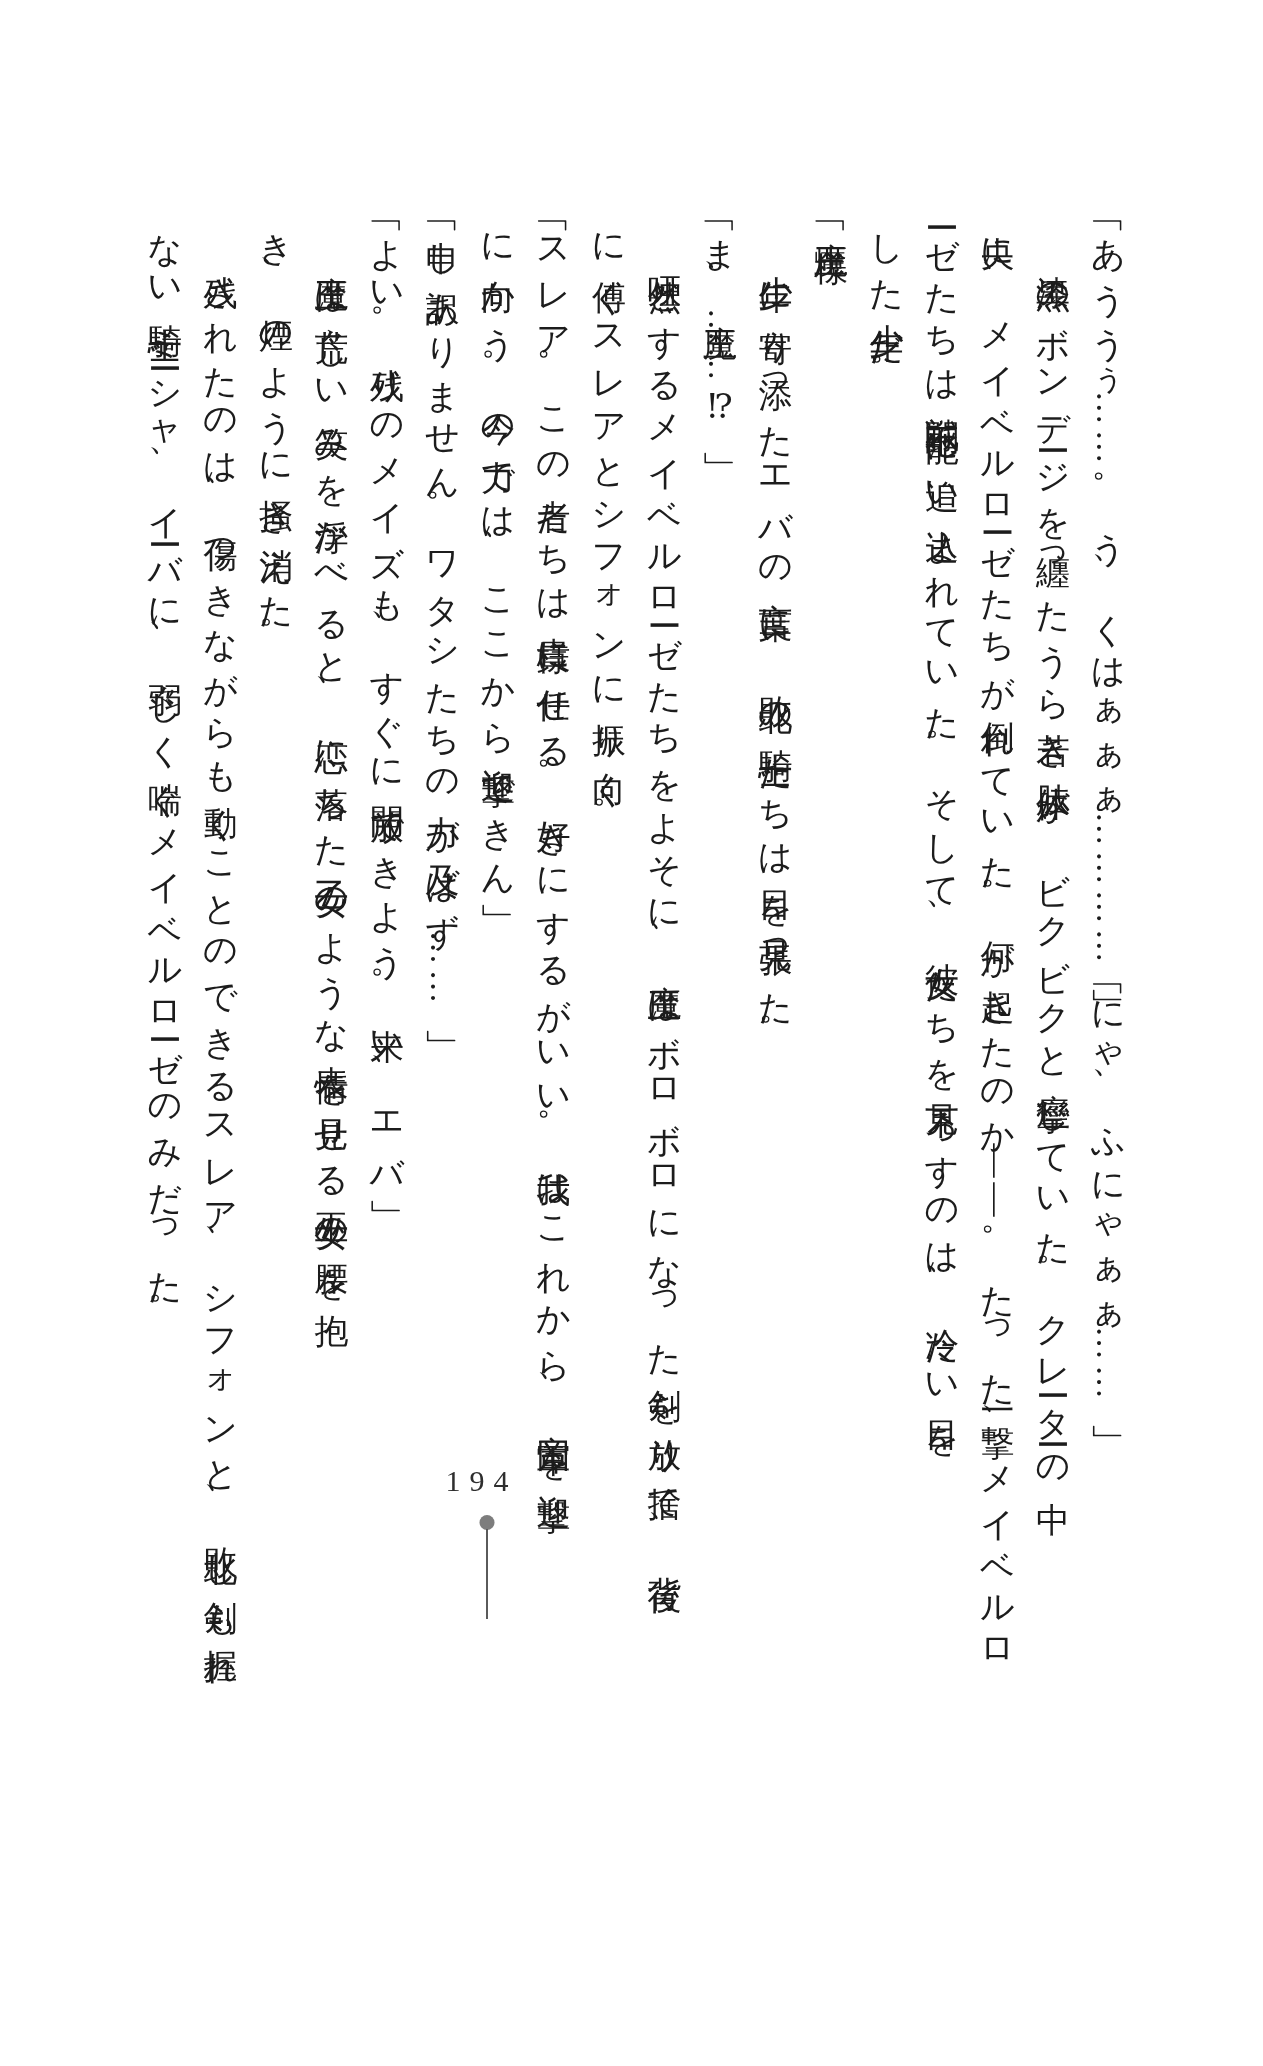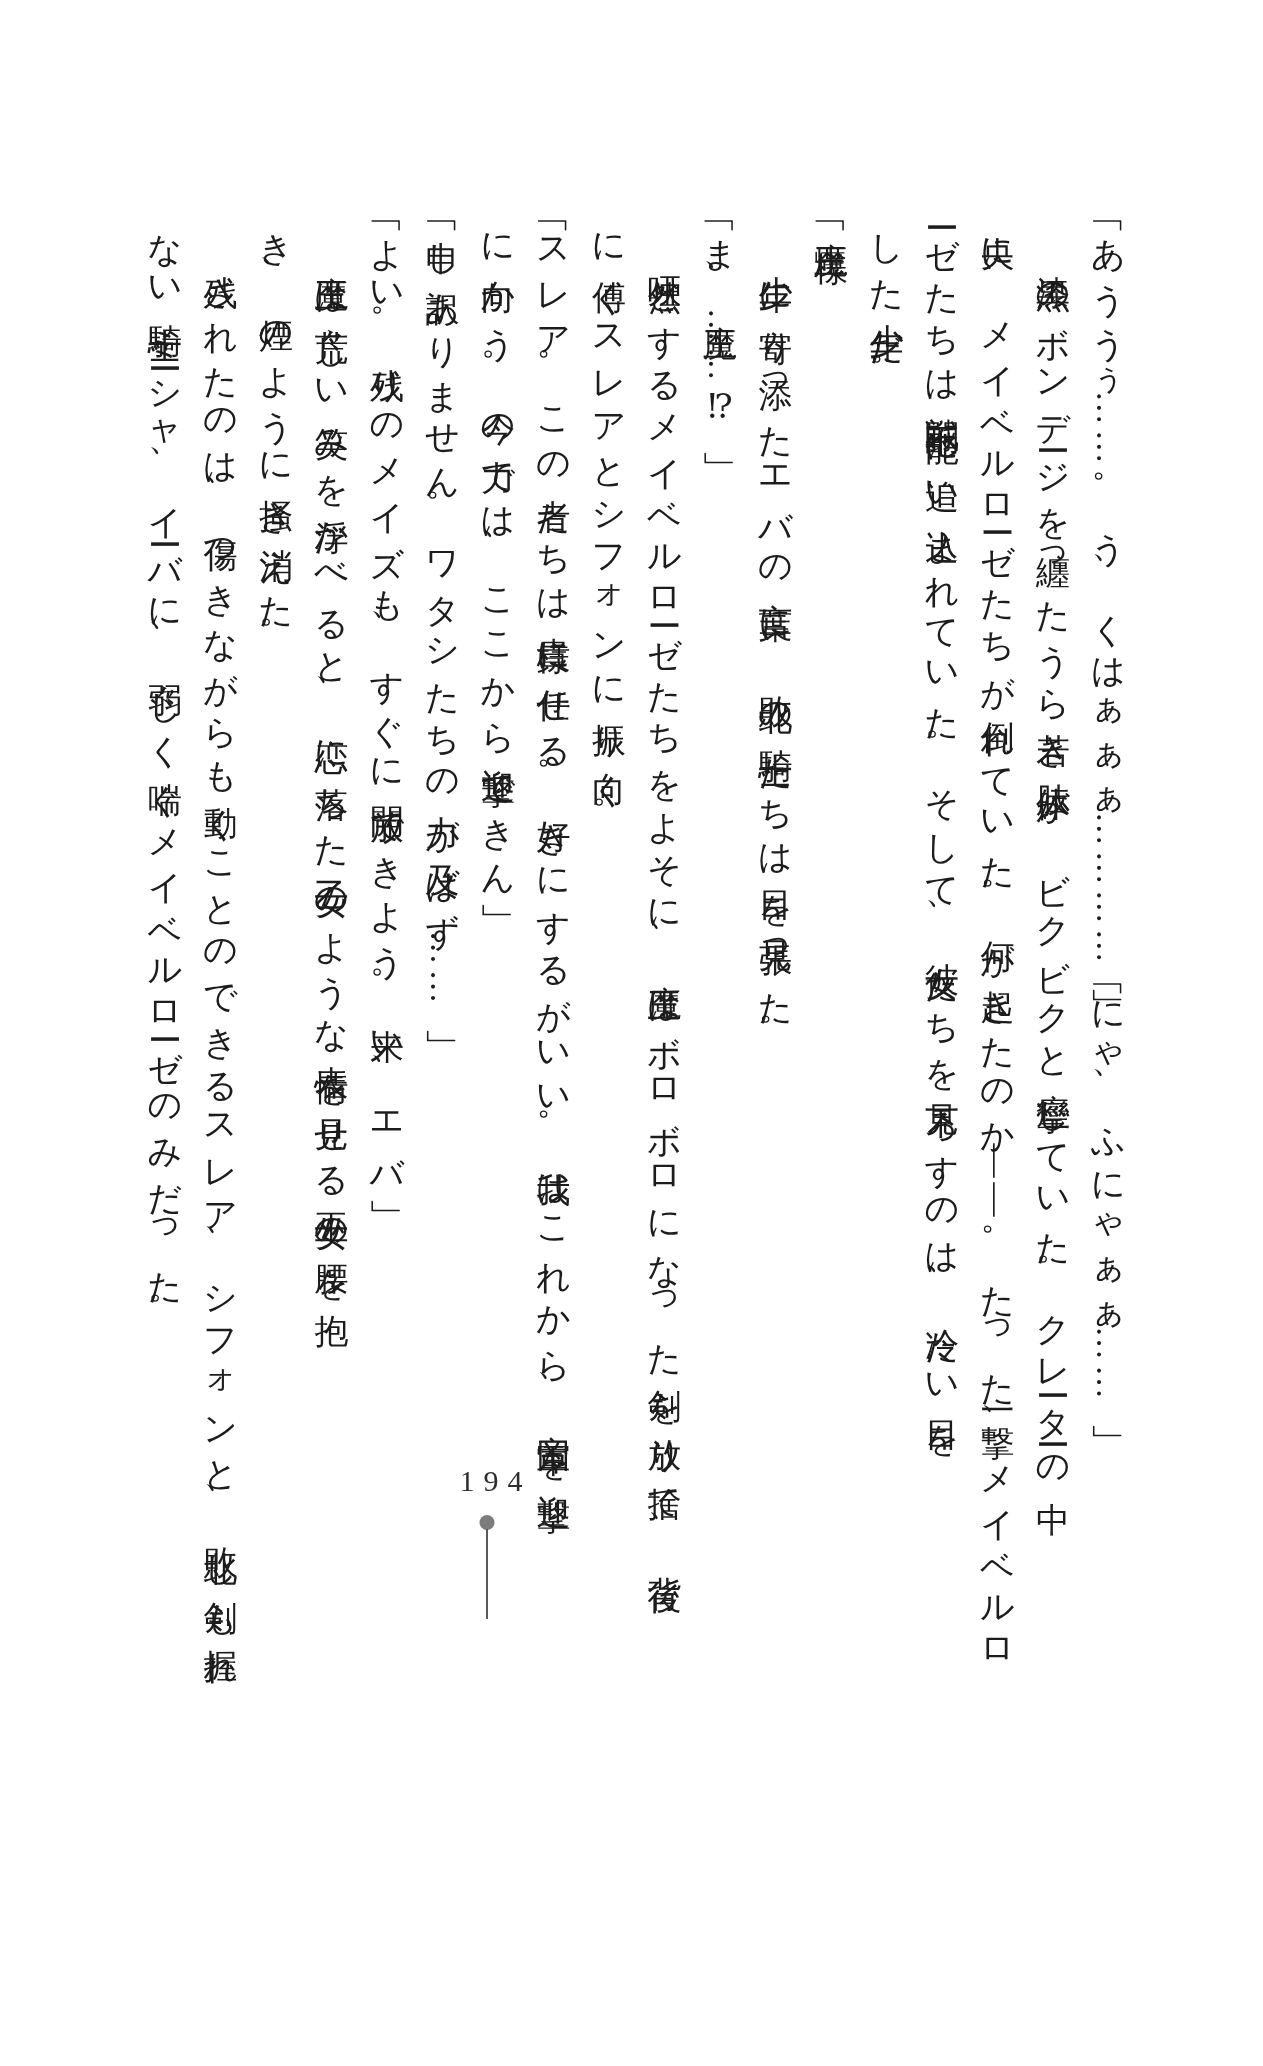--- a/index.html
+++ b/index.html
@@ -32,21 +32,21 @@
     color: #1c1c1c;
   }
   .text-block p {
     margin: 0;
     padding: 0;
     white-space: nowrap;
   }
   .footer-page-number {
     position: absolute;
     top: 1464px;
-    left: 491px;
+    left: 477px;
     transform: translateX(-50%);
     font-size: 30px;
     letter-spacing: 9px;
     padding-left: 9px; 
     color: #2e2e2e;
   }
   .footer-dot {
     position: absolute;
     top: 1515px;
     left: 487px;

